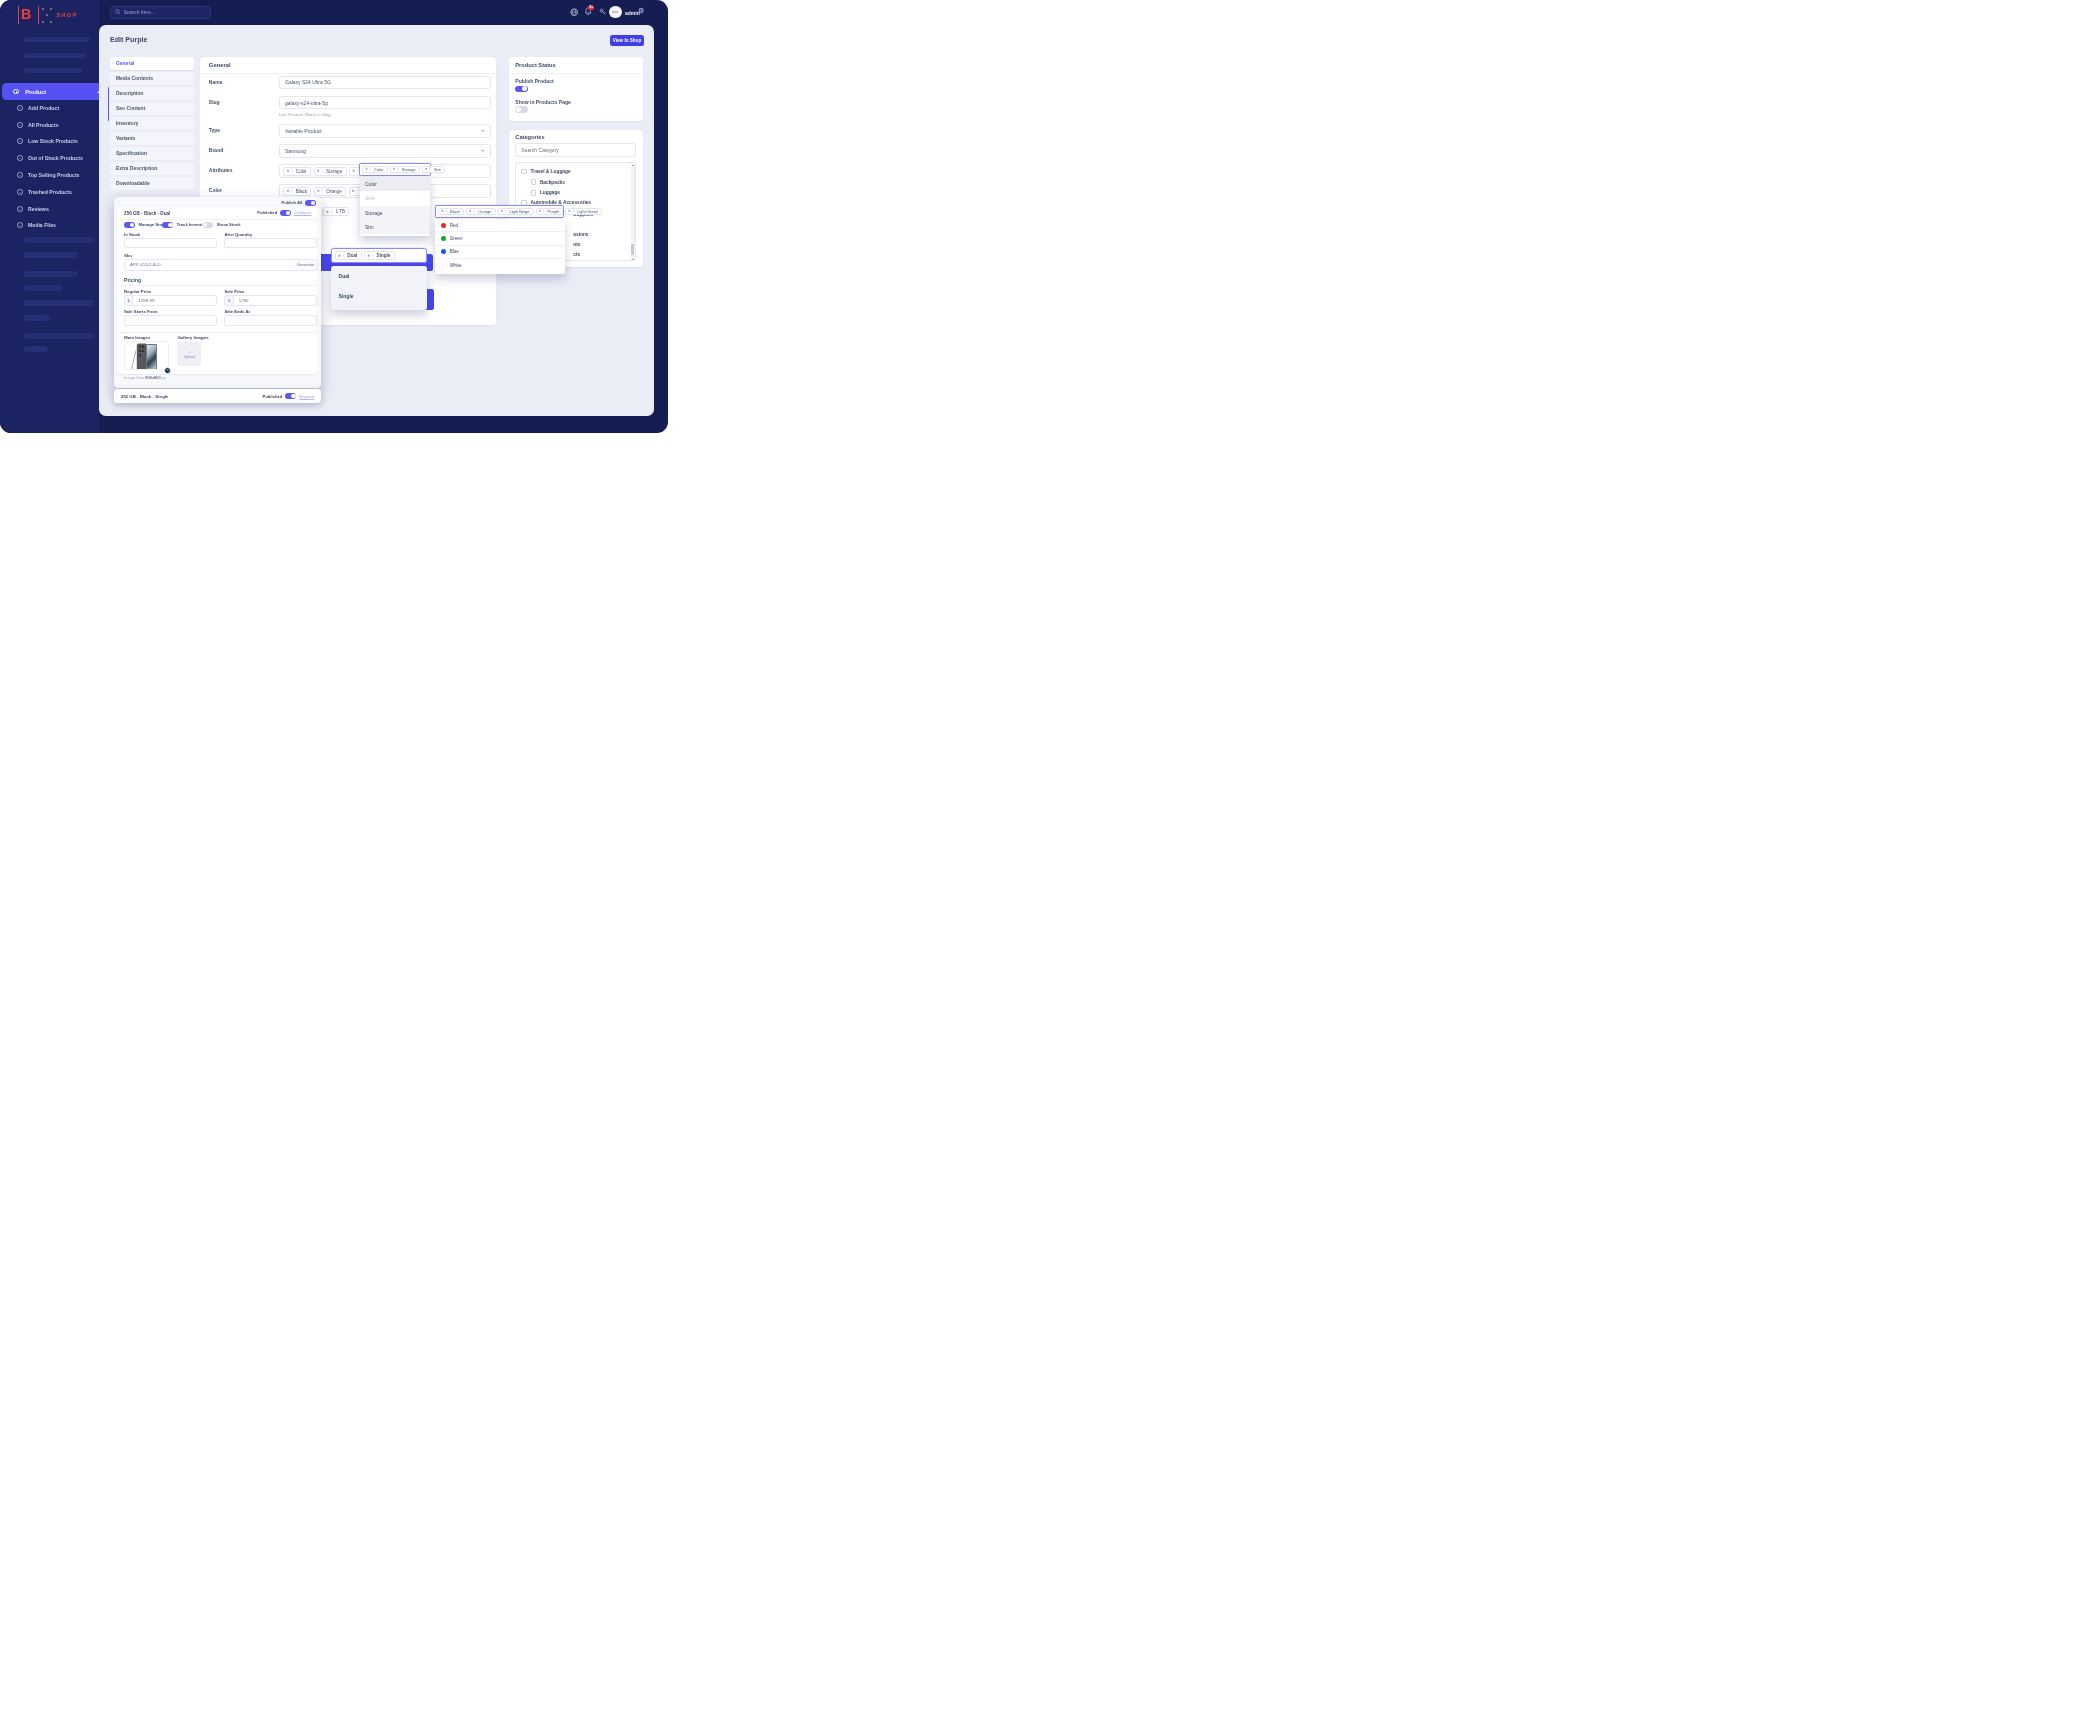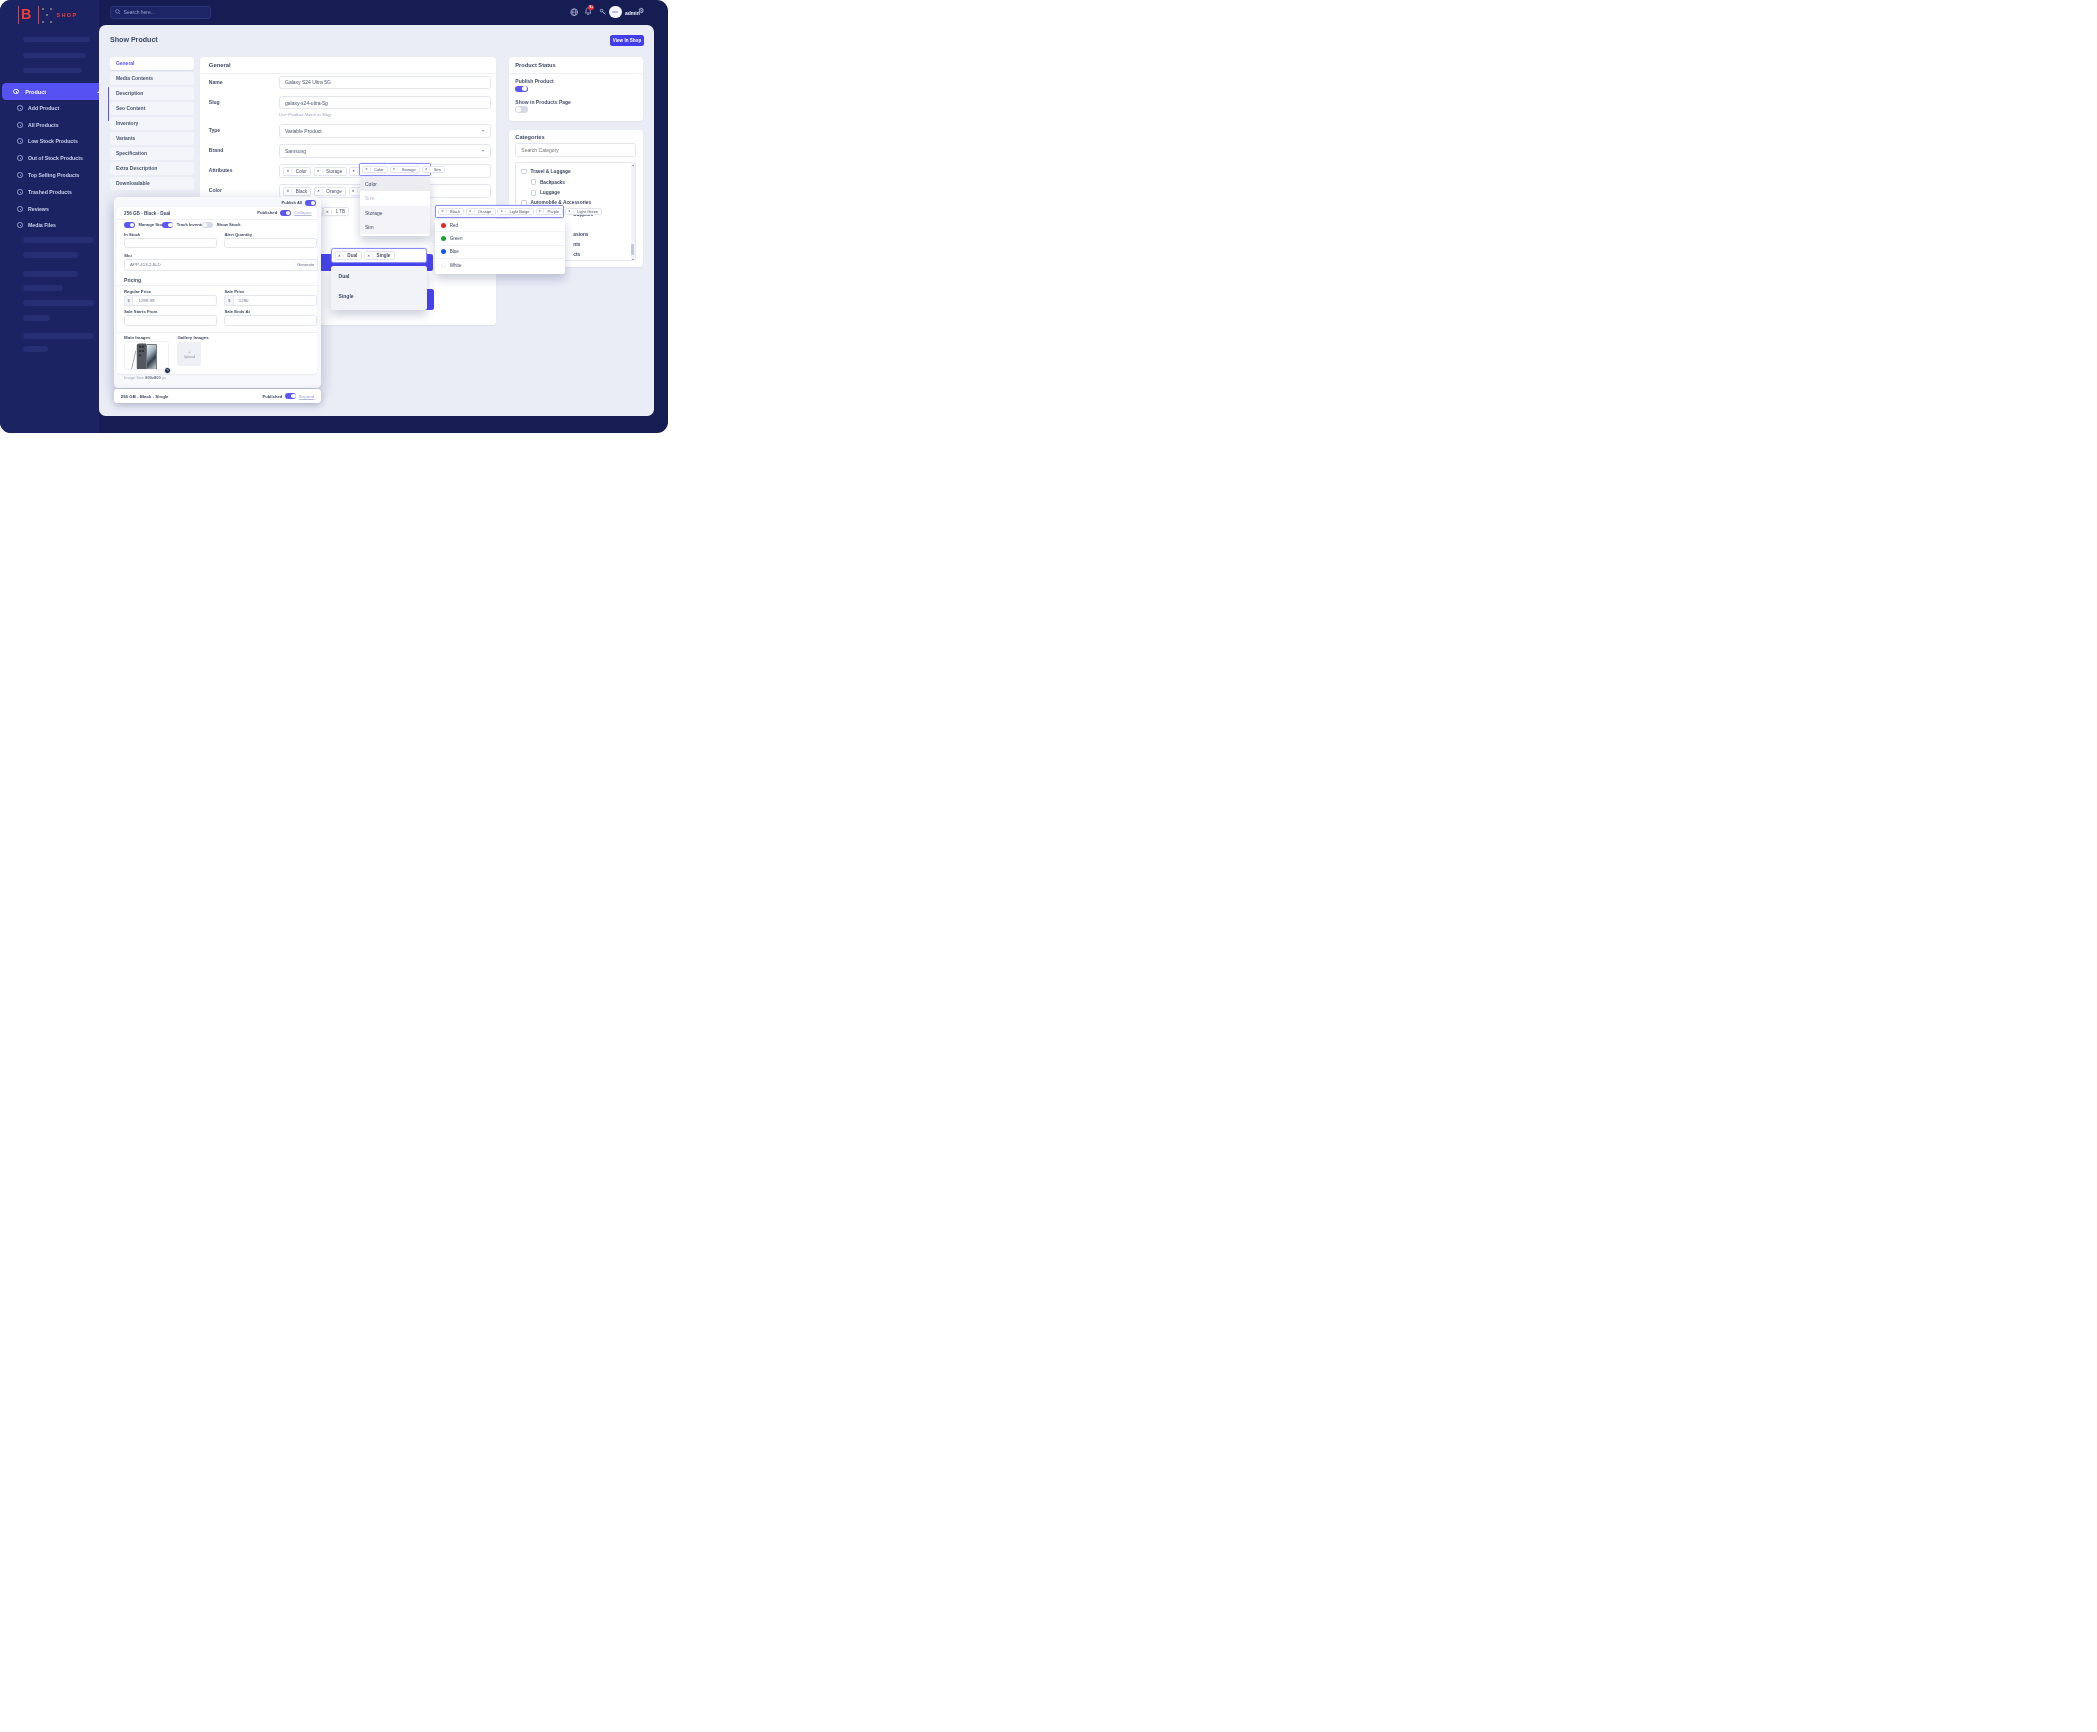--- a/index.html
+++ b/index.html
@@ -166,21 +166,21 @@
       </svg>
   </div>
   <div id="avatar" class="abs" style="left:609px;top:5.5px;">
     <div class="mark"></div>
   </div>
   <div id="admin-label" class="abs" style="left:625px;top:9.6px;">admin</div>
   <div class="abs" style="left:638px;top:6.3px;font-size:7.1px;color:#c9cfec;">⚙</div>
 
   <div id="content" class="abs"></div>
 
-  <div class="abs" style="left:110px;top:36px;font-size:7.1px;font-weight:700;color:#3a4863;z-index:2;">Show Product</div>
+  <div class="abs" style="left:110px;top:36px;font-size:7.1px;font-weight:700;color:#3a4863;z-index:2;">Edit Purple</div>
   <div class="abs" style="left:610px;top:35px;width:34px;height:11px;background:#413deb;border-radius:2.5px;display:flex;align-items:center;justify-content:center;color:#fff;font-size:4.6px;font-weight:700;z-index:2;cursor:pointer;">View In Shop</div>
 
   <div class="abs" style="left:108px;top:87px;width:1.3px;height:34px;background:#5a55f5;border-radius:0.8px;z-index:2;"></div>
   <div class="abs" style="left:110px;top:57px;width:84px;height:12.6px;background:#fff;border-radius:2.5px;display:flex;align-items:center;padding:0 5.9px;font-size:5px;font-weight:700;color:#5a55f5;z-index:2;box-shadow:0 0.4px 0.8px rgba(25,35,90,.08);">General</div>
   <div class="abs" style="left:110px;top:72px;width:84px;height:12.6px;background:#f4f5fa;border-radius:2.5px;display:flex;align-items:center;padding:0 5.9px;font-size:5px;font-weight:600;color:#4a566e;z-index:2;">Media Contents</div>
   <div class="abs" style="left:110px;top:87px;width:84px;height:12.6px;background:#f4f5fa;border-radius:2.5px;display:flex;align-items:center;padding:0 5.9px;font-size:5px;font-weight:600;color:#4a566e;z-index:2;">Description</div>
   <div class="abs" style="left:110px;top:102px;width:84px;height:12.6px;background:#f4f5fa;border-radius:2.5px;display:flex;align-items:center;padding:0 5.9px;font-size:5px;font-weight:600;color:#4a566e;z-index:2;">Seo Content</div>
   <div class="abs" style="left:110px;top:117px;width:84px;height:12.6px;background:#f4f5fa;border-radius:2.5px;display:flex;align-items:center;padding:0 5.9px;font-size:5px;font-weight:600;color:#4a566e;z-index:2;">Inventory</div>
   <div class="abs" style="left:110px;top:132px;width:84px;height:12.6px;background:#f4f5fa;border-radius:2.5px;display:flex;align-items:center;padding:0 5.9px;font-size:5px;font-weight:600;color:#4a566e;z-index:2;">Variants</div>
   <div class="abs" style="left:110px;top:147px;width:84px;height:12.6px;background:#f4f5fa;border-radius:2.5px;display:flex;align-items:center;padding:0 5.9px;font-size:5px;font-weight:600;color:#4a566e;z-index:2;">Specification</div>

